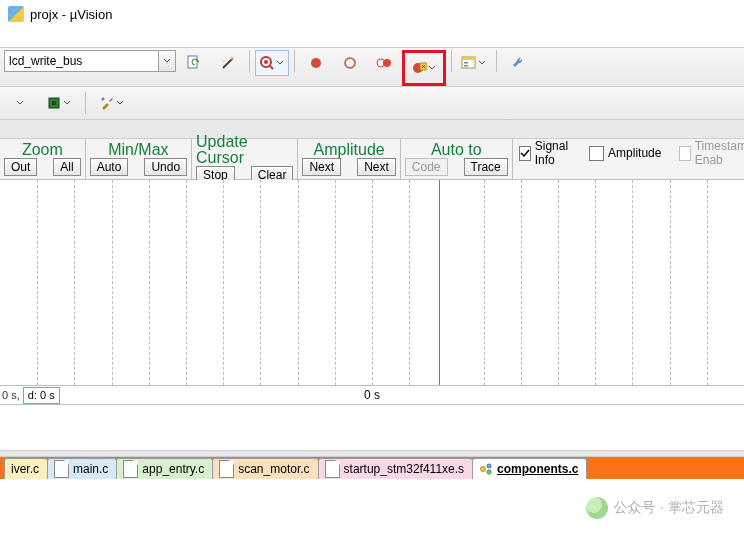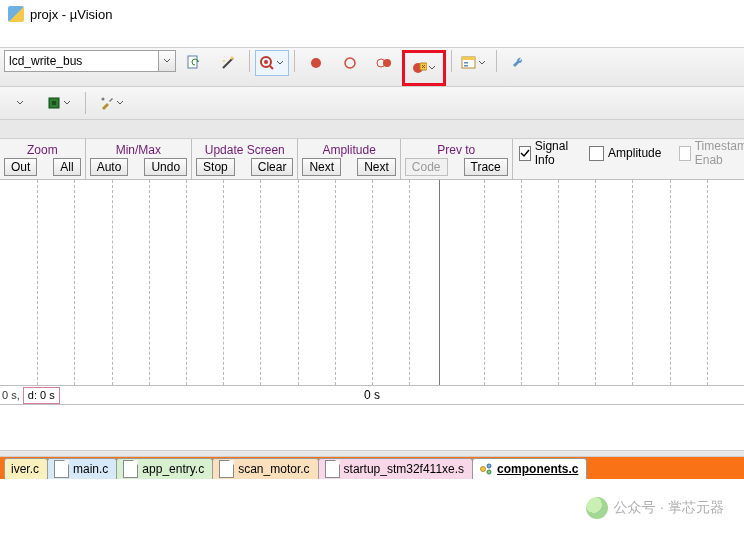--- a/index.html
+++ b/index.html
@@ -14,21 +14,21 @@
 .combo .ddbtn{width:16px;height:100%;display:flex;align-items:center;justify-content:center;background:linear-gradient(#fdfdfd,#e4e4e4);border-left:1px solid #a0a0a0}
 .tbtn{height:24px;min-width:24px;display:flex;align-items:center;justify-content:center;padding:0 3px;border:1px solid transparent}
 .sep{width:1px;height:22px;background:#bfbfbf;margin:0 3px}
 .dd{display:flex;align-items:center}
 .dd .caret{width:10px;display:flex;align-items:center;justify-content:center}
 svg{display:block}
 .redbox{border:3px solid #e81123;padding:0 2px;height:30px;display:flex;align-items:center}
 .grayband{height:18px;background:#e8e8e8;border-bottom:1px solid #cfcfcf}
 .la-header{display:flex;align-items:stretch;height:40px;border-bottom:1px solid #bfbfbf;background:#f4f4f4}
 .la-col{border-right:1px solid #bfbfbf;display:flex;flex-direction:column;align-items:center;justify-content:center;padding:0 4px}
-.la-col .lbl{font-size:12px;color:#701a75;line-height:16px}
+.la-col .lbl{font-size:16px;color:#15803d;line-height:16px}
 .la-col .bts{display:flex;gap:16px}
 .wbtn{border:1px solid #8a8a8a;background:linear-gradient(#fdfdfd,#e6e6e6);height:18px;padding:0 6px;font-size:12px;line-height:16px}
 .wbtn.dis{color:#9a9a9a;border-color:#bfbfbf;background:#f1f1f1}
 .chkcol{flex:1;display:flex;flex-direction:row;justify-content:center;gap:2px;padding:0 6px;align-items:flex-start}
 .chkrow{display:flex;gap:18px;align-items:center}
 .chk{display:flex;align-items:center;gap:4px;font-size:12px}
 .chk.dis{color:#9a9a9a}
 .cbox{width:13px;height:13px;border:1px solid #7a7a7a;background:#fff;display:flex;align-items:center;justify-content:center}
 .cbox.dis{border-color:#bfbfbf}
 .waveform{height:205px;position:relative;background:#fff;border-bottom:1px solid #bfbfbf;overflow:hidden}
@@ -196,35 +196,35 @@
     </div>
   </div>
   <div class="la-col">
     <div class="lbl">Min/Max</div>
     <div class="bts">
       <button class="wbtn">Auto</button>
       <button class="wbtn">Undo</button>
     </div>
   </div>
   <div class="la-col">
-    <div class="lbl">Update Screen</div>
+    <div class="lbl">Update Cursor</div>
     <div class="bts">
       <button class="wbtn">Stop</button>
       <button class="wbtn">Clear</button>
     </div>
   </div>
   <div class="la-col">
     <div class="lbl">Amplitude</div>
     <div class="bts">
       <button class="wbtn">Next</button>
       <button class="wbtn">Next</button>
     </div>
   </div>
   <div class="la-col">
-    <div class="lbl">Prev to</div>
+    <div class="lbl">Auto to</div>
     <div class="bts">
       <button class="wbtn dis">Code</button>
       <button class="wbtn">Trace</button>
     </div>
   </div>
   <div class="chkcol">
     <div class="chkrow">
       <label class="chk">
           <span class="cbox">
             <svg width="10" height="10">

